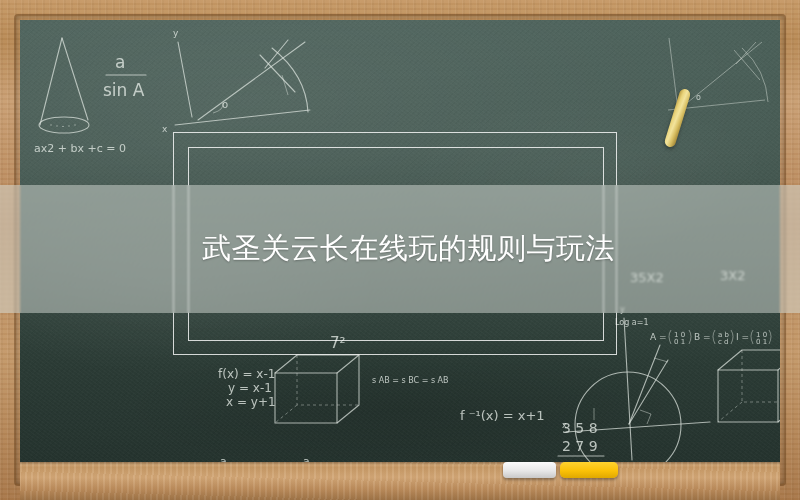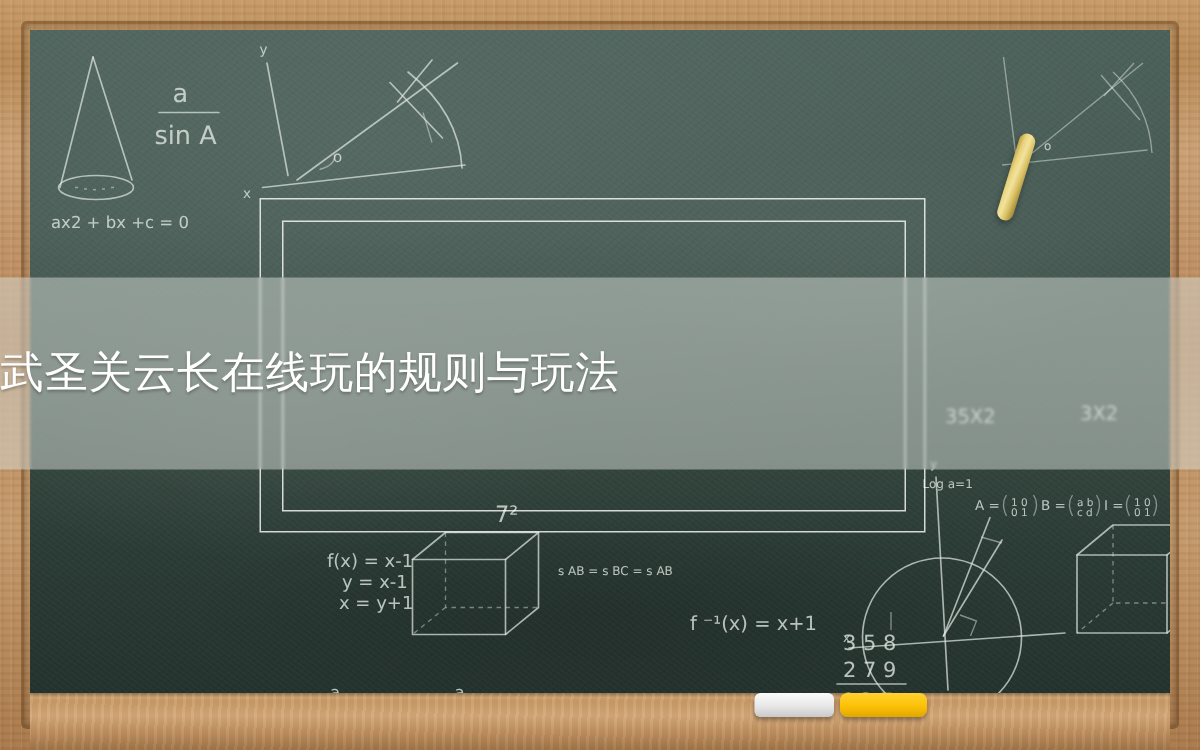--- a/index.html
+++ b/index.html
@@ -80,20 +80,21 @@
 
   
   .band{
     position:absolute;left:0;top:185px;width:800px;height:128px;
     background:rgba(214,219,214,.50);
     backdrop-filter:blur(1px);
   }
   .band-title{
     position:absolute;left:0;top:185px;width:800px;height:128px;
     display:flex;align-items:center;
+    padding-left:202px;
     box-sizing:border-box;
     font-size:29px;
     letter-spacing:.5px;
     color:#ffffff;
     text-shadow:0 1px 2px rgba(0,0,0,.28);
     font-family:"DejaVu Sans","Liberation Sans",sans-serif;
     white-space:nowrap;
   }
 
   

